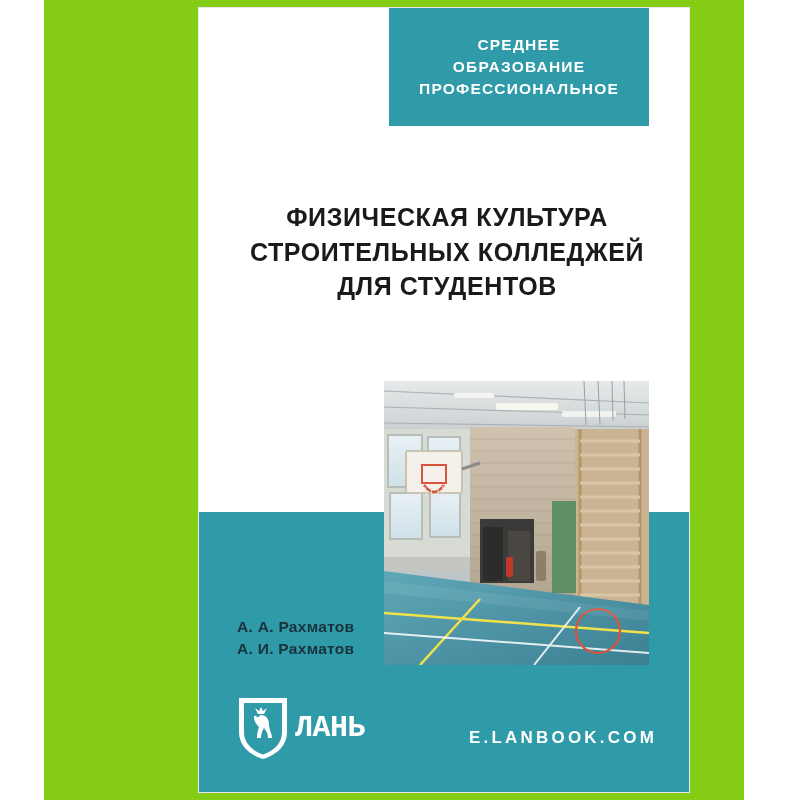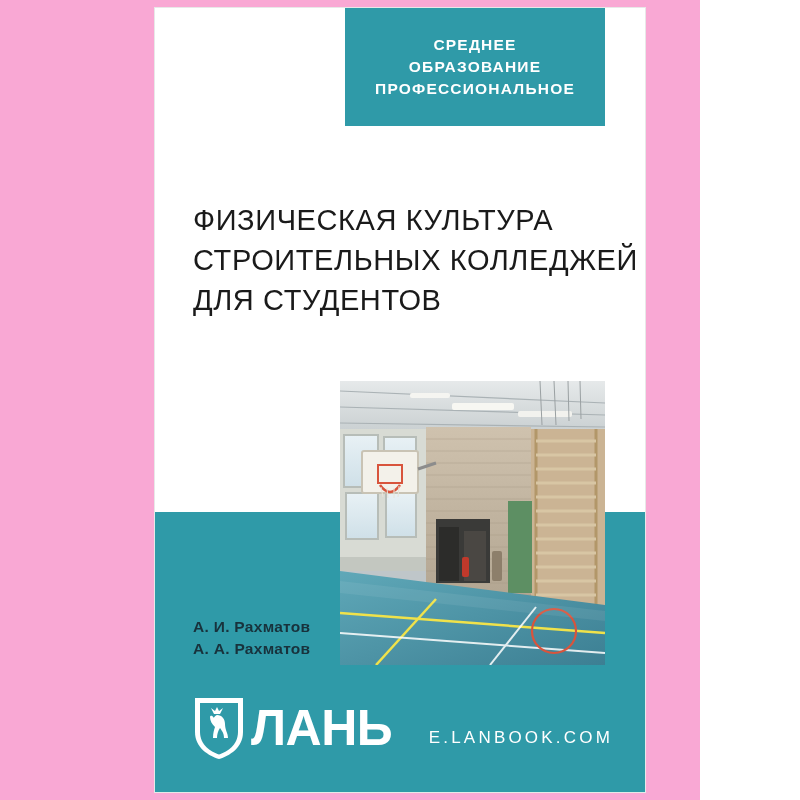--- a/index.html
+++ b/index.html
@@ -8,22 +8,23 @@
     width: 800px;
     height: 800px;
     background: #ffffff;
     font-family: "Liberation Sans", sans-serif;
   }
 
   .page {
     position: relative;
     width: 700px;
     height: 800px;
-    background: #f9a8d4;
+    background: #84cc16;
     overflow: hidden;
+    margin-left: 44px;
   }
 
   
   .cover {
     position: absolute;
     left: 155px;
     top: 8px;
     width: 490px;
     height: 784px;
     background: #ffffff;
@@ -69,26 +70,27 @@
 
   
   .title-block {
     position: absolute;
     left: 38px;
     top: 192px;
     width: 420px;
   }
   .title-line {
     color: #1a1a1a;
-    font-size: 29px;
-    font-weight: normal;
+    font-size: 25px;
+    font-weight: bold;
     letter-spacing: 0.6px;
     line-height: 1.38;
     text-transform: uppercase;
     white-space: nowrap;
+    text-align: center;
   }
 
   
   .photo {
     position: absolute;
     left: 185px;
     top: 373px;
     width: 265px;
     height: 284px;
     overflow: hidden;
@@ -120,35 +122,35 @@
     display: flex;
     align-items: center;
     gap: 4px;
   }
   .shield {
     width: 56px;
     height: 68px;
   }
   .pub-name {
     color: #ffffff;
-    font-size: 50px;
+    font-size: 30px;
     font-weight: bold;
     letter-spacing: -0.5px;
     line-height: 1;
-    font-family: Liberation Sans, sans-serif;
+    font-family: Liberation Mono, monospace;
   }
 
   
   .website {
     position: absolute;
     right: 32px;
     bottom: 44px;
     color: #ffffff;
     font-size: 17px;
-    font-weight: normal;
+    font-weight: bold;
     letter-spacing: 3.2px;
     white-space: nowrap;
     text-align: center;
   }
 </style>
 </head>
 <body>
 
 <div class="page">
 
@@ -288,22 +290,22 @@
           <path d="M0 252 L265 272"></path>
           <path d="M150 284 L196 226"></path>
         </g>
         <circle cx="214" cy="250" r="22" fill="none" stroke="#d8543c" stroke-width="2.2"></circle>
 
         <path d="M0 200 L265 230 L265 240 L0 212 Z" fill="#ffffff" opacity="0.07"></path>
       </svg>
     </div>
 
     <div class="authors">
+      <div class="author-line">А. А. Рахматов</div>
       <div class="author-line">А. И. Рахматов</div>
-      <div class="author-line">А. А. Рахматов</div>
     </div>
 
     <div class="publisher">
       <span class="shield">
         <svg class="shield" viewBox="0 0 56 68" xmlns="http://www.w3.org/2000/svg" aria-hidden="true">
           <path d="M4 4 H52 V38 C52 54 38 62 28 65 C18 62 4 54 4 38 Z" fill="#ffffff"></path>
           <path d="M9 9 H47 V38 C47 51 36 58 28 60.5 C20 58 9 51 9 38 Z" fill="#2f9aa8"></path>
           <g fill="#ffffff">
             <path d="M23 20 l-3 -6 l4 3 l2 -4 l2 4 l4 -3 l-3 6 z"></path>
             <path d="M26 21 c5 0 8 4 8 9 c0 6 3 9 3 14 l-4 0 c0 -5 -2 -7 -4 -10 c-2 3 -3 6 -3 10 l-4 0 c0 -5 1 -8 2 -11 c-3 -3 -5 -6 -5 -10 c0 -1 2 -2 3 0 c1 2 2 -2 4 -2 z"></path>

